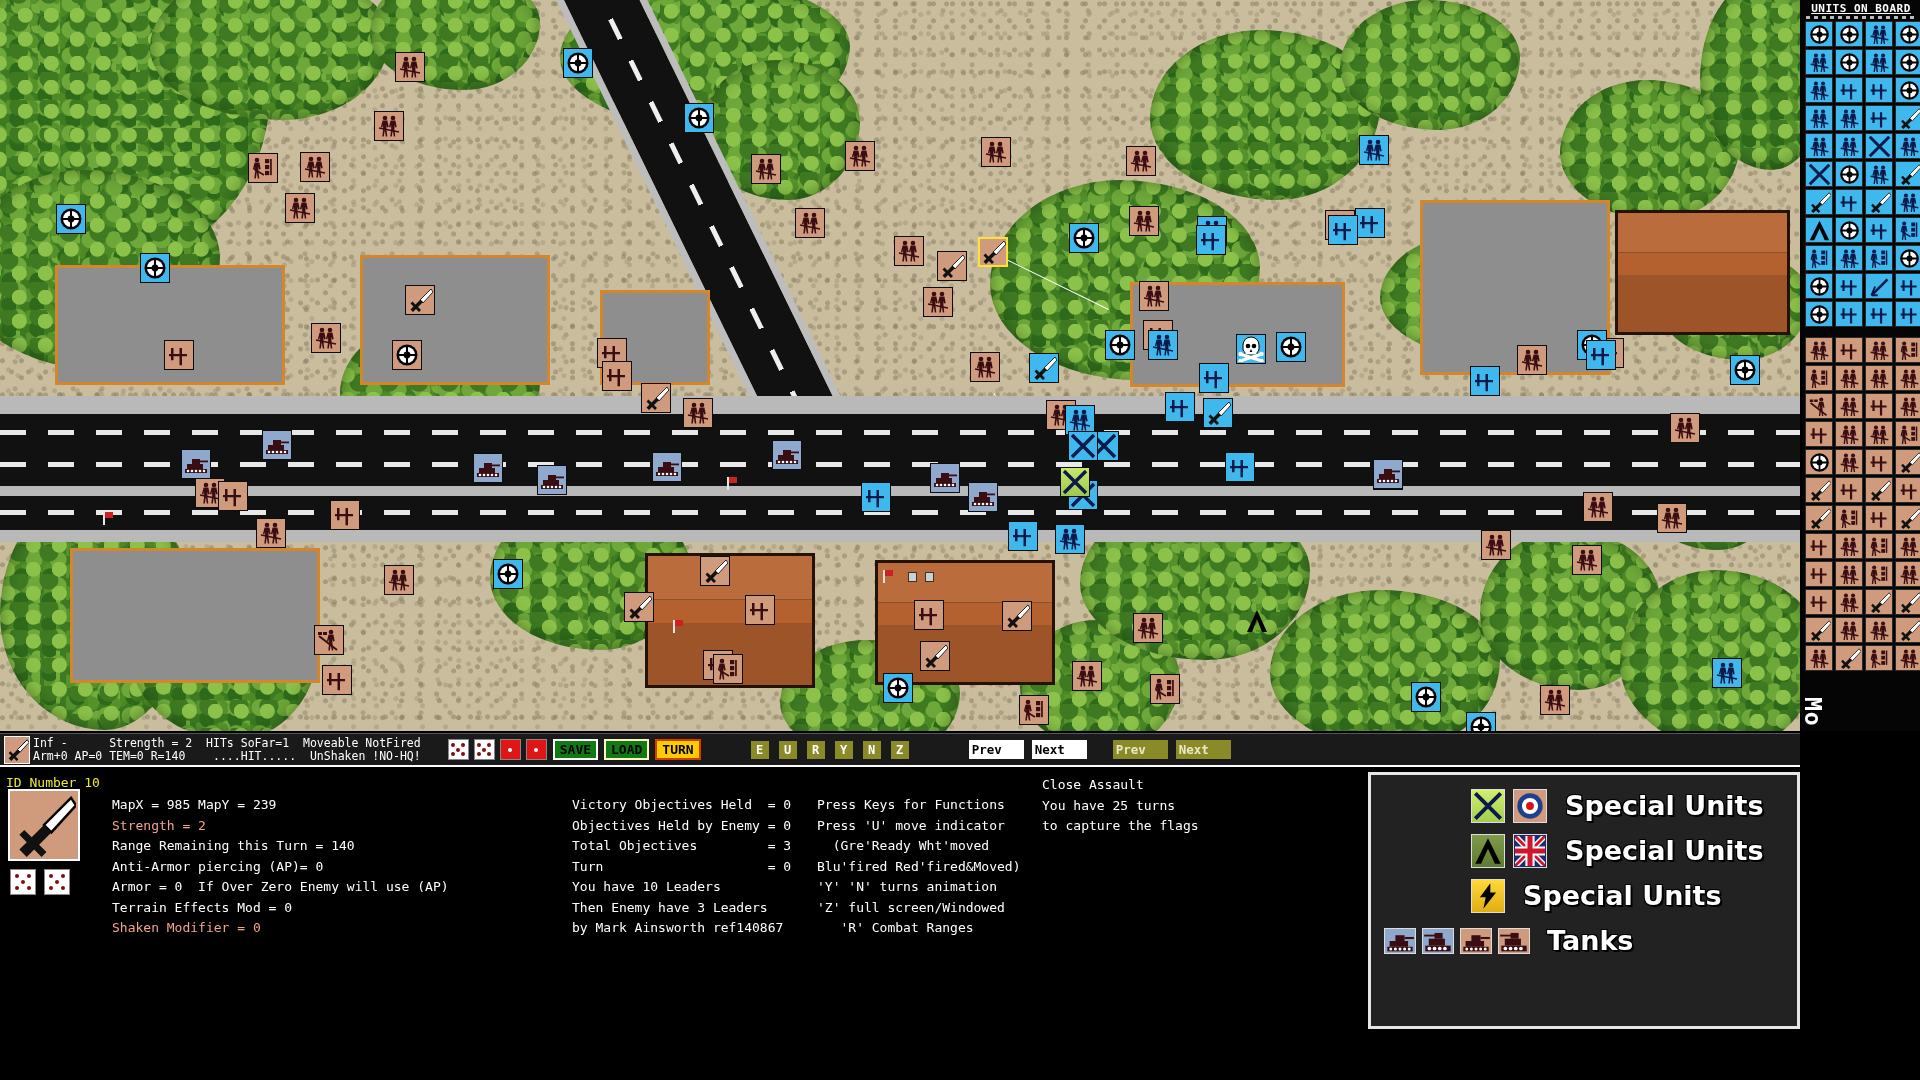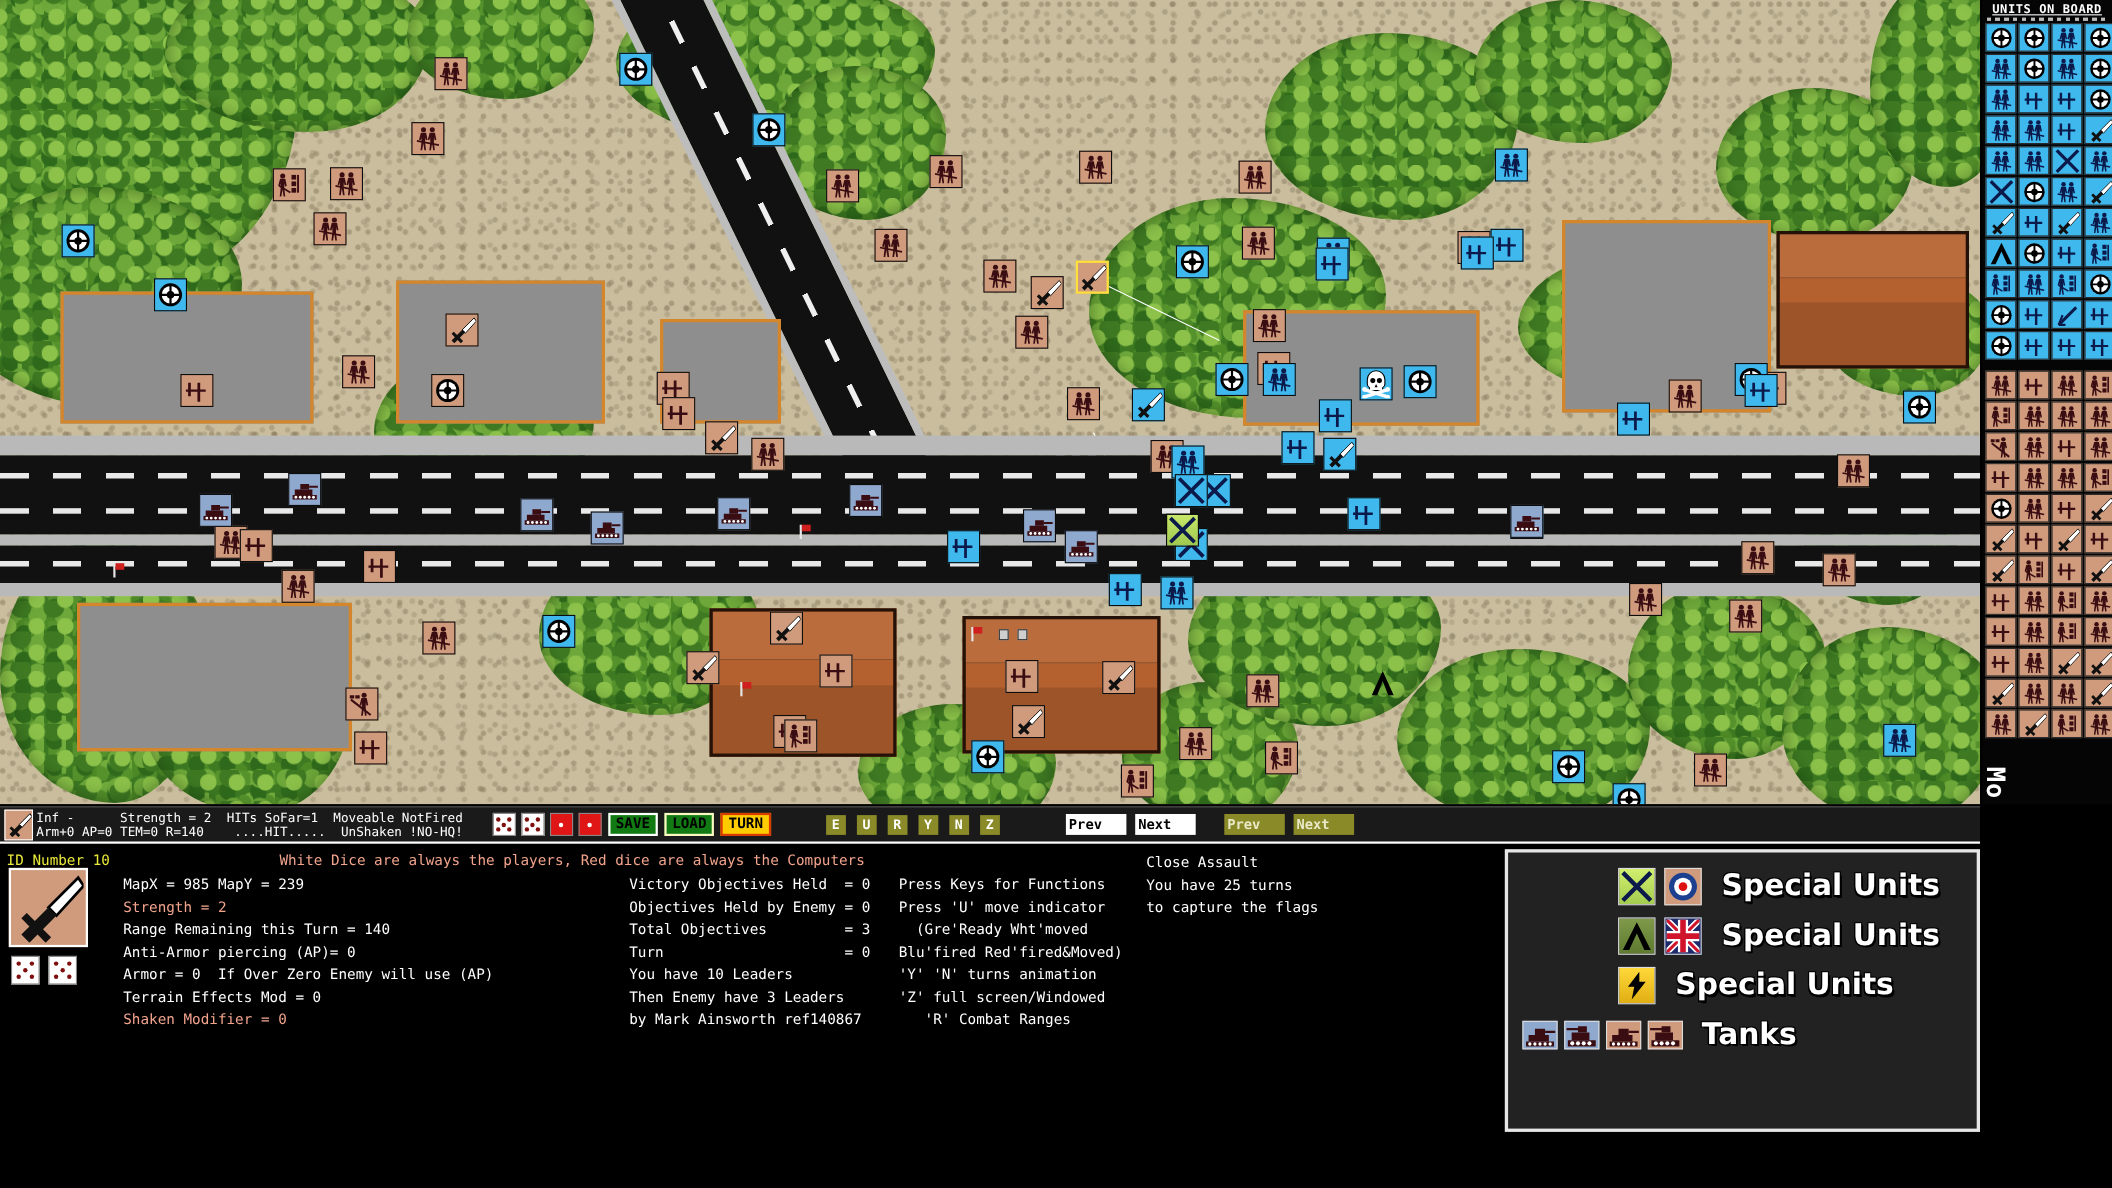--- a/index.html
+++ b/index.html
@@ -2331,21 +2331,20 @@
         </div>
         <div class="die white" style="width: 26px; height: 26px; margin-left: 0px;">
           <span class="pip" style="left: calc(25% - 2px); top: calc(25% - 2px);"></span>
           <span class="pip" style="left: calc(75% - 2px); top: calc(25% - 2px);"></span>
           <span class="pip" style="left: calc(50% - 2px); top: calc(50% - 2px);"></span>
           <span class="pip" style="left: calc(25% - 2px); top: calc(75% - 2px);"></span>
           <span class="pip" style="left: calc(75% - 2px); top: calc(75% - 2px);"></span>
         </div>
       </div>
 
-    <div class="ip-text c-salmon" style="left:254px;top:4px;">White Dice are always the players, Red dice are always the Computers</div>
 
     <div id="unit-stats" style="position:absolute;left:112px;top:26px;">
         <div class="ip-text c-white" style="position: relative; left: 0px; top: 0px;">MapX = 985 MapY = 239</div>
         <div class="ip-text c-salmon" style="position: relative; left: 0px; top: 0px;">Strength = 2</div>
         <div class="ip-text c-white" style="position: relative; left: 0px; top: 0px;">Range Remaining this Turn = 140</div>
         <div class="ip-text c-white" style="position: relative; left: 0px; top: 0px;">Anti-Armor piercing (AP)= 0</div>
         <div class="ip-text c-white" style="position: relative; left: 0px; top: 0px;">Armor = 0  If Over Zero Enemy will use (AP)</div>
         <div class="ip-text c-white" style="position: relative; left: 0px; top: 0px;">Terrain Effects Mod = 0</div>
         <div class="ip-text c-salmon" style="position: relative; left: 0px; top: 0px;">Shaken Modifier = 0</div>
       </div>

